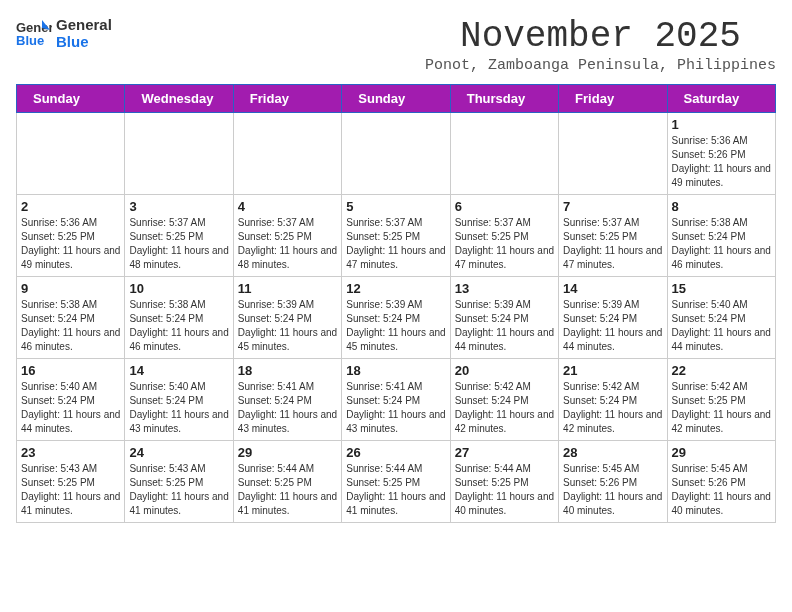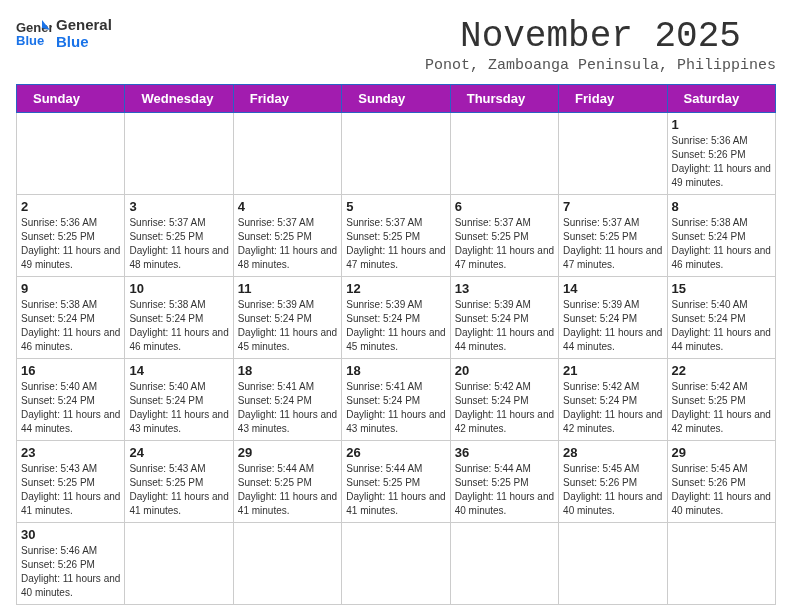--- a/index.html
+++ b/index.html
@@ -282,46 +282,32 @@
 Sunset: 5:25 PM
 Daylight: 11 hours and 41 minutes.</div>
         </td>
         <td>
           <div class="day-number">26</div>
           <div class="day-info">Sunrise: 5:44 AM
 Sunset: 5:25 PM
 Daylight: 11 hours and 41 minutes.</div>
         </td>
         <td>
-          <div class="day-number">36</div>
+          <div class="day-number">27</div>
           <div class="day-info">Sunrise: 5:44 AM
 Sunset: 5:25 PM
 Daylight: 11 hours and 40 minutes.</div>
         </td>
         <td>
           <div class="day-number">28</div>
           <div class="day-info">Sunrise: 5:45 AM
 Sunset: 5:26 PM
 Daylight: 11 hours and 40 minutes.</div>
         </td>
         <td>
           <div class="day-number">29</div>
           <div class="day-info">Sunrise: 5:45 AM
 Sunset: 5:26 PM
 Daylight: 11 hours and 40 minutes.</div>
         </td>
       </tr>
-      <tr class="week-row">
-        <td>
-          <div class="day-number">30</div>
-          <div class="day-info">Sunrise: 5:46 AM
-Sunset: 5:26 PM
-Daylight: 11 hours and 40 minutes.</div>
-        </td>
-        <td class="empty-cell"></td>
-        <td class="empty-cell"></td>
-        <td class="empty-cell"></td>
-        <td class="empty-cell"></td>
-        <td class="empty-cell"></td>
-        <td class="empty-cell"></td>
-      </tr>
     </tbody>
 </table>
 
 </body></html>

